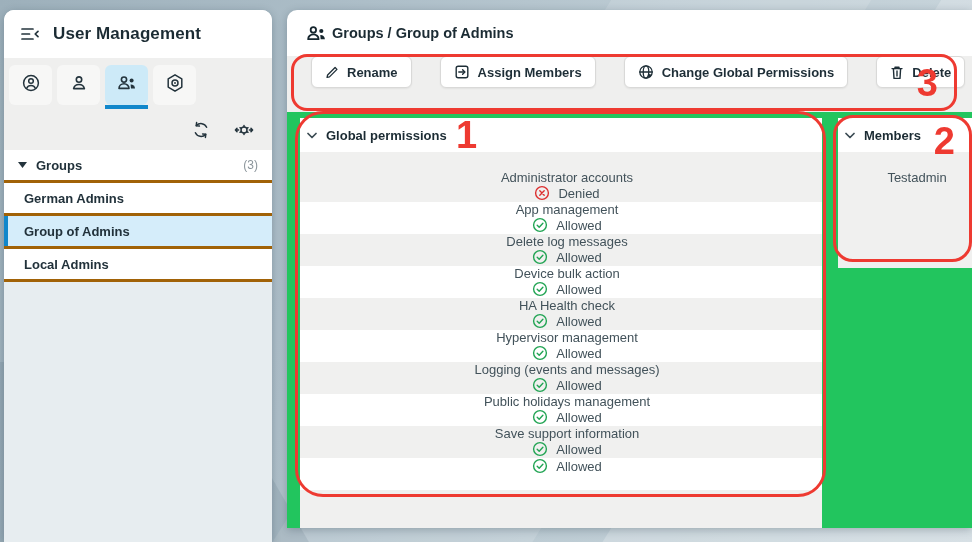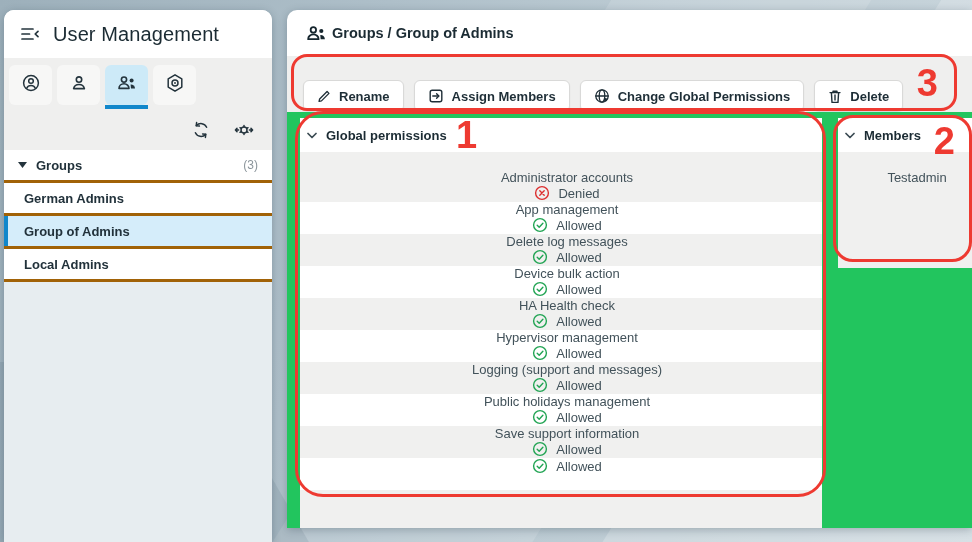--- a/index.html
+++ b/index.html
@@ -17,21 +17,21 @@
   .bg-deco.d3 { bottom:-80px; left:-60px; width:340px; height:260px; background:rgba(40,70,85,.10); transform:skewX(30deg); }
 
   
   .sidebar {
     position:absolute; left:4px; top:10px; width:268px; height:532px;
     background:#fff; border-radius:10px 10px 0 0;
     box-shadow:0 2px 8px rgba(25,45,60,.28);
     display:flex; flex-direction:column; z-index:1; overflow:hidden;
   }
   .sb-header { flex:none; height:48px; display:flex; align-items:center; gap:13px; padding:0 16px; background:#fff; }
-  .sb-title { font-size:20px; font-weight:400; letter-spacing:.1px;text-align:center; }
+  .sb-title { font-size:17px; font-weight:700; letter-spacing:.1px;text-align:center; }
   .icon-btn { display:inline-flex; align-items:center; justify-content:center; cursor:pointer; background:none; border:none; }
 
   .sb-gray { flex:none; background:#efefee; }
   .sb-tabs { display:flex; gap:5px; padding:7px 6px 4px 5px; }
   .tab {
     width:43px; height:40px; background:#f7f7f6; border-radius:6px;
     display:flex; align-items:center; justify-content:center; position:relative; cursor:pointer;
   }
   .tab.active { background:#cdeaf8; }
   .tab.active::after { content:""; position:absolute; left:0; right:0; bottom:-4px; height:4px; background:#1187cb; }
@@ -51,21 +51,21 @@
   .main {
     position:absolute; left:287px; top:10px; right:0; height:518px;
     background:#fff; border-radius:10px 0 0 0;
     box-shadow:0 2px 8px rgba(25,45,60,.28); z-index:1;
   }
   .main-header { height:46px; display:flex; align-items:center; gap:4px; padding:0 18px; }
   .main-title { font-size:14.5px; font-weight:700; }
 
   .toolbar {
     position:absolute; left:0; right:0; top:46px; height:56px;
-    background:#efefee; display:flex; align-items:flex-end; gap:10px; padding-left:16px;
+    background:#efefee; display:flex; align-items:flex-start; gap:28px; padding-left:24px;
   }
   .tb-btn {
     height:32px; display:inline-flex; align-items:center; gap:8px; padding:0 13px;
     background:#fff; border:1px solid #d9d9d8; border-radius:6px;
     font-family:"Liberation Sans",sans-serif; font-size:13px; font-weight:700; color:#1e2e37;
     box-shadow:0 1px 2px rgba(0,0,0,.06); cursor:pointer; white-space:nowrap;
   }
 
   .main-body { position:absolute; top:102px; left:0; right:0; bottom:0; background:#22c55e;text-align:center; }
 
@@ -322,21 +322,21 @@
           <span class="status is-allowed">
 
             <svg class="icon-allowed" width="16" height="16" viewBox="0 0 16 16" fill="none" stroke="#21a453" stroke-width="1.4" stroke-linecap="round" stroke-linejoin="round">
                 <circle cx="8" cy="8" r="6.4"></circle>
                 <path d="M5.2 8.3 L7.2 10.2 L10.9 6.2"></path>
               </svg>
             <span class="status-text">Allowed</span>
           </span>
         </div>
         <div class="perm-row">
-          <span class="perm-label">Logging (support and messages)</span>
+          <span class="perm-label">Logging (events and messages)</span>
           <span class="status is-allowed">
 
             <svg class="icon-allowed" width="16" height="16" viewBox="0 0 16 16" fill="none" stroke="#21a453" stroke-width="1.4" stroke-linecap="round" stroke-linejoin="round">
                 <circle cx="8" cy="8" r="6.4"></circle>
                 <path d="M5.2 8.3 L7.2 10.2 L10.9 6.2"></path>
               </svg>
             <span class="status-text">Allowed</span>
           </span>
         </div>
         <div class="perm-row">

